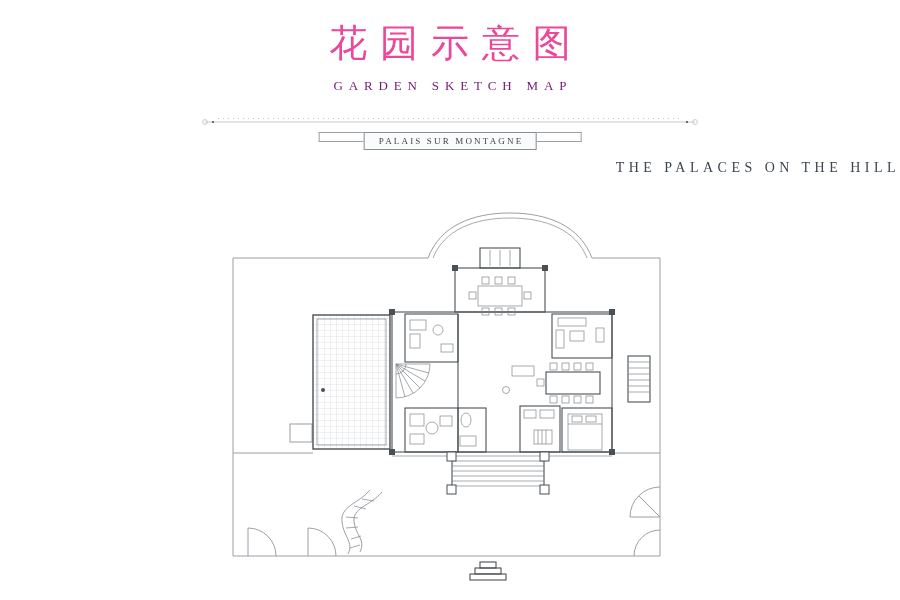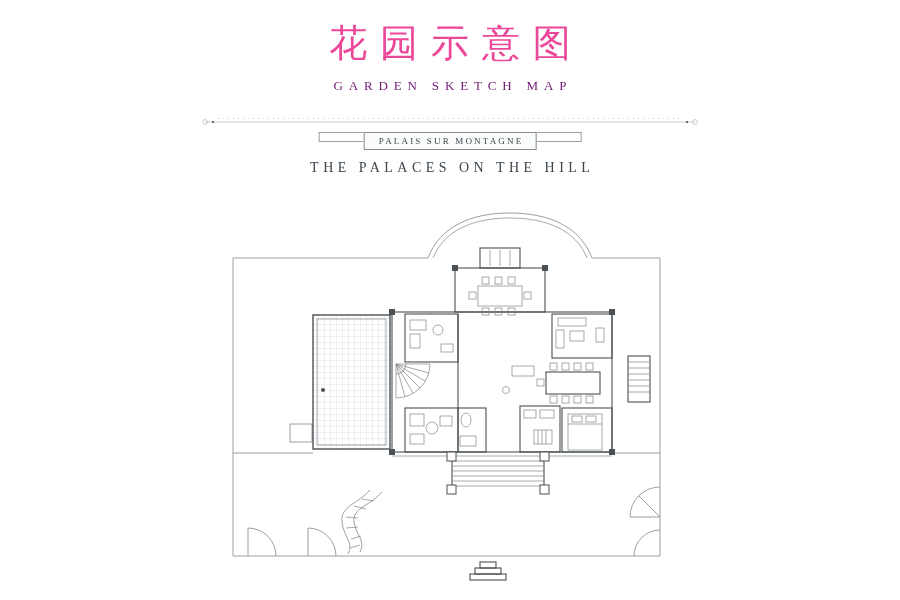--- a/index.html
+++ b/index.html
@@ -27,21 +27,21 @@
   }
   .wing { width:44px; height:8px; border-top:1.5px solid #9aa0a5; border-bottom:1.5px solid #9aa0a5; }
   .wing-l { border-left:1.5px solid #9aa0a5; }
   .wing-r { border-right:1.5px solid #9aa0a5; }
   .ribbon-box {
     border:1.2px solid #878d93; background:#fafbfb;
     padding:3px 12px; font-size:9px; letter-spacing:0.24em; text-indent:0.24em;
     color:#3f464d; white-space:nowrap;
   }
   .project {
-    position:absolute; left:0; top:160px; width:100%; text-align:center;
+    position:absolute; left:0; top:160px; width:100%; text-align:right;
     font-size:14px; letter-spacing:0.32em; text-indent:0.32em; color:#3c454f;
   }
 
   .plan-svg { position:absolute; left:0; top:0; }
 
   
   .pl-b { stroke:#9aa0a5; fill:none; stroke-width:1; }
   .pl-w { stroke:#4b5054; fill:none; stroke-width:1.1; }
   .pl-t { stroke:#80858a; fill:none; stroke-width:0.7; }
   .pl-f { fill:#4b5054; stroke:none; }

